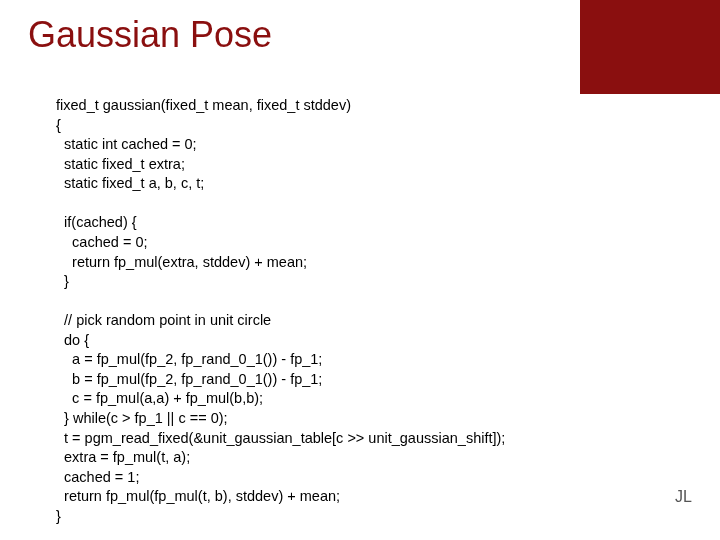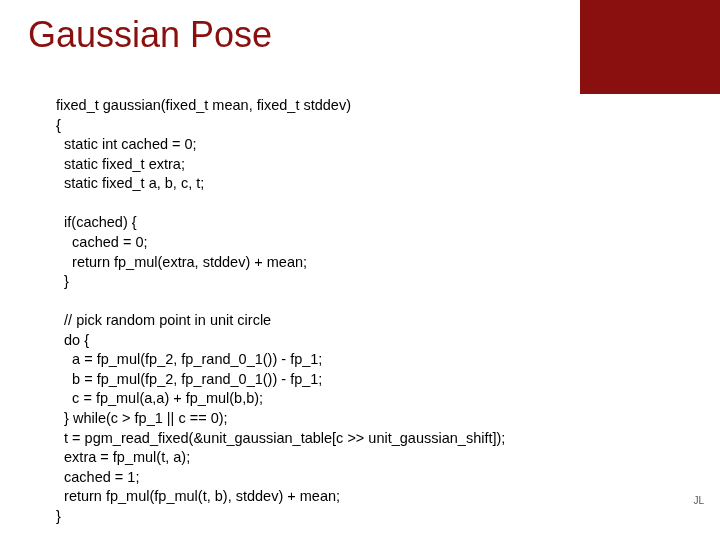--- a/index.html
+++ b/index.html
@@ -40,22 +40,22 @@
     right: 40px;
     font-size: 14.5px;
     line-height: 1.35;
     white-space: pre;
     color: #000;
     font-family: Liberation Sans, sans-serif;
   }
   .footer {
     position: absolute;
     bottom: 6px;
-    right: 16px;
-    font-size: 10px;
+    right: 28px;
+    font-size: 16px;
     color: #555;
   }
 </style>
 </head>
 <body>
 
 <div class="slide">
   <div class="corner"></div>
   <div class="title">Gaussian Pose</div>
   <div class="code">fixed_t gaussian(fixed_t mean, fixed_t stddev)

